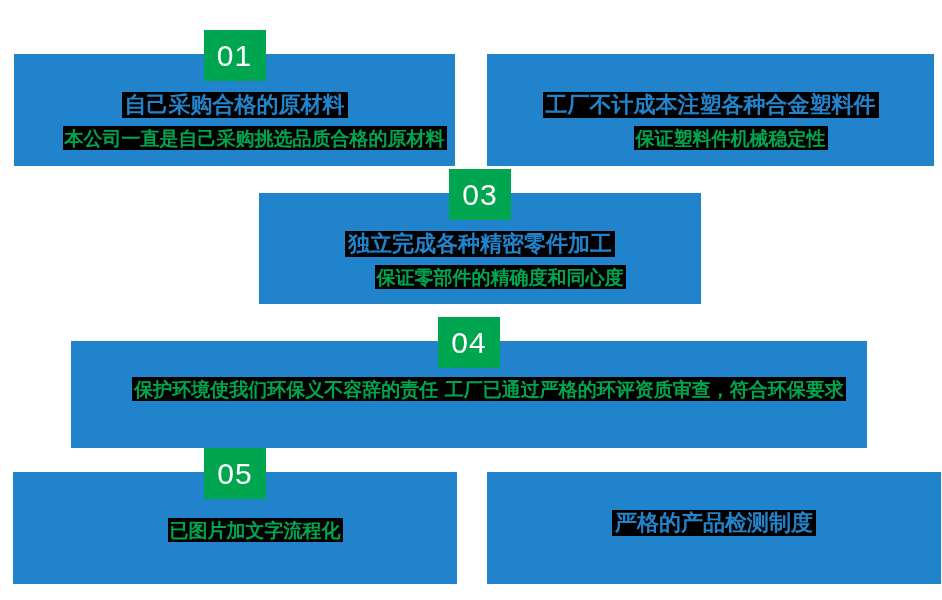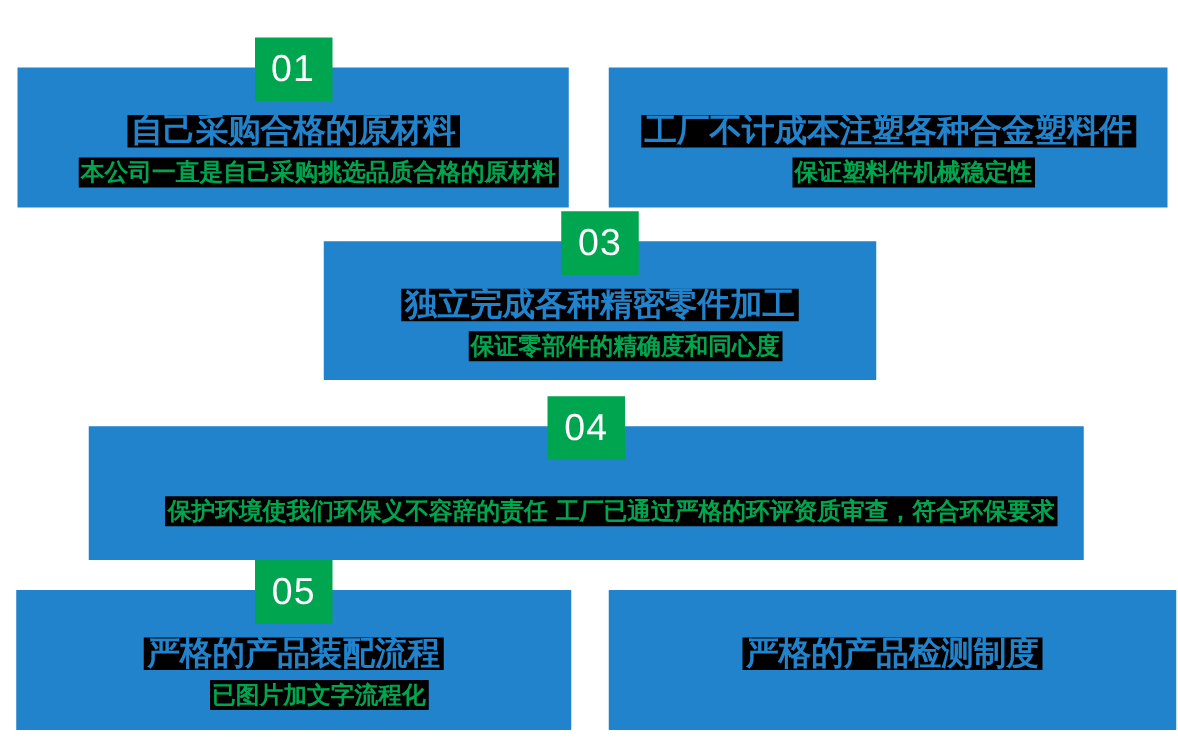--- a/index.html
+++ b/index.html
@@ -11,21 +11,21 @@
   .canvas{position:absolute;inset:0;width:942px;height:480px;}
   .card{
     position:absolute;
     background:var(--box-blue,#2183cc);
     box-sizing:border-box;
     text-align:center;
   }
   .card-1{left:14px;top:54px;width:441px;height:112px;}
   .card-2{left:487px;top:54px;width:447px;height:112px;}
   .card-3{left:259px;top:193px;width:442px;height:111px;}
-  .card-4{left:71px;top:341px;width:796px;height:107px;padding-top:48px;}
+  .card-4{left:71px;top:341px;width:796px;height:107px;padding-top:28px;}
   .card-5{left:13px;top:472px;width:444px;height:112px;}
   .card-6{left:487px;top:472px;width:454px;height:112px;}
   .card-1,.card-2,.card-3,.card-5,.card-6{padding-top:38px;}
 
   .badge{
     position:absolute;
     left:50%;top:-24px;transform:translateX(-50%);
     width:62px;height:51px;
     background:var(--badge-green,#00a64f);
     display:flex;align-items:center;justify-content:center;
@@ -36,21 +36,21 @@
     font-size:30px;line-height:1;
     font-family:"Liberation Sans", sans-serif;
     letter-spacing:1px;
   }
 
   .title-row{white-space:nowrap;}
   .title-row .hl{
     display:inline-block;
     background:var(--highlight,#000000);
     color:var(--box-blue,#2183cc);
-    font-size:26px;line-height:26px;
+    font-size:22px;line-height:26px;
     font-weight:bold;
     padding:0 3px;
   }
   .subtitle-row{margin-top:8px;white-space:nowrap;}
   .subtitle-row .hl{
     display:inline-block;
     background:var(--highlight,#000000);
     color:var(--text-green,#00a64f);
     font-size:19px;line-height:24px;
     font-weight:bold;
@@ -102,23 +102,20 @@
     </div>
     <div class="subtitle-row">
       <span class="hl">保护环境使我们环保义不容辞的责任 工厂已通过严格的环评资质审查，符合环保要求</span>
     </div>
   </div>
 
   <div class="card card-5">
     <div class="badge">
       <span>05</span>
     </div>
-    <div class="title-row">
-      <span class="hl">严格的产品装配流程</span>
-    </div>
     <div class="subtitle-row">
       <span class="hl">已图片加文字流程化</span>
     </div>
   </div>
 
   <div class="card card-6">
     <div class="title-row">
       <span class="hl">严格的产品检测制度</span>
     </div>
   </div>

